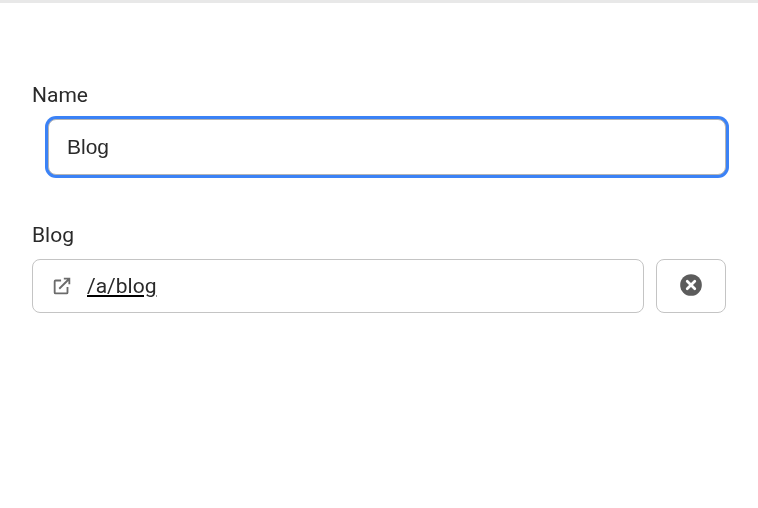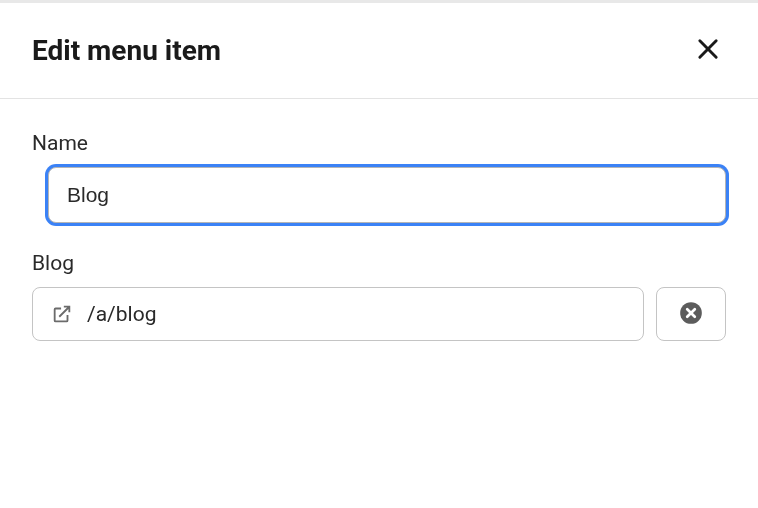--- a/index.html
+++ b/index.html
@@ -44,20 +44,21 @@
     }
     .close-btn svg {
       width: 28px;
       height: 28px;
     }
     .body {
       padding: 32px 32px 0 32px;
     }
     .field-group {
       margin-bottom: 28px;
+      margin-top: 48px;
     }
     .field-label {
       font-size: 21px;
       color: #2a2a2a;
       margin-bottom: 12px;
       display: block;
     }
     .input-wrapper {
       position: relative;
       padding-left: 16px;
@@ -83,20 +84,21 @@
     }
     .link-input-wrapper {
       flex: 1;
       display: flex;
       align-items: center;
       border: 1px solid #c4c4c4;
       border-radius: 8px;
       padding: 14px 18px;
       gap: 14px;
       background: #fff;
+      text-decoration: underline;
     }
     .link-icon {
       color: #6b6b6b;
       display: flex;
       align-items: center;
     }
     .link-icon svg {
       width: 22px;
       height: 22px;
     }
@@ -118,31 +120,20 @@
       width: 26px;
       height: 26px;
     }
   </style>
 </head>
 <body>
 
 <div class="top-border"></div>
 
 <div class="dialog">
-  <div class="header">
-    <h1 class="title">Edit menu item</h1>
-    <button class="close-btn">
-      <span>
-        <svg viewBox="0 0 24 24" fill="none" stroke="#1a1a1a" stroke-width="2.5" stroke-linecap="round">
-          <line x1="5" y1="5" x2="19" y2="19"></line>
-          <line x1="19" y1="5" x2="5" y2="19"></line>
-        </svg>
-      </span>
-    </button>
-  </div>
 
   <div class="body">
     <div class="field-group">
       <label class="field-label">Name</label>
       <div class="input-wrapper">
         <input type="text" class="text-input focused" value="Blog" style="">
       </div>
     </div>
 
     <div class="field-group">

